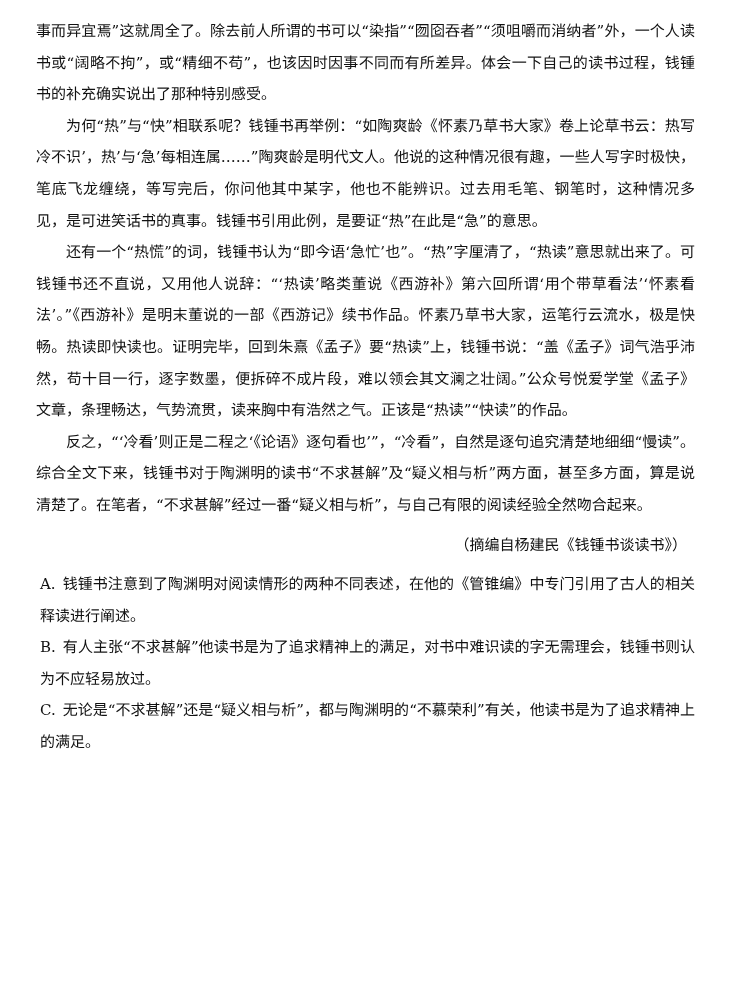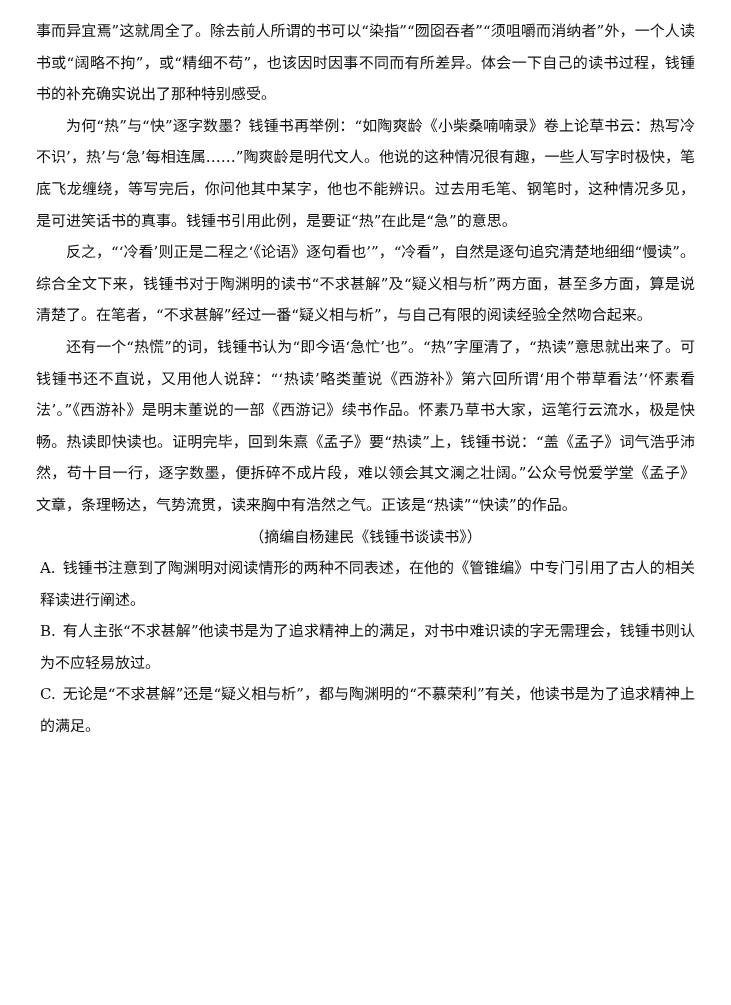--- a/index.html
+++ b/index.html
@@ -23,22 +23,22 @@
   .para {
     margin: 0;
     text-align: justify;
     text-justify: inter-ideograph;
     word-break: break-all;
   }
   .para.indent {
     text-indent: 2em;
   }
   .attribution {
-    margin: 0;
-    text-align: center;
+    margin: 8px;
+    text-align: right;
   }
   .question-line {
     margin: 0;
     margin-left: -18px;
     text-align: justify;
     word-break: break-all;
   }
   .question-line .q-num {
     margin-right: 8px;
   }
@@ -54,25 +54,25 @@
   }
 </style>
 </head>
 <body>
 
 <div class="page">
 
   <p class="para">事而异宜焉”这就周全了。除去前人所谓的书可以“染指”“囫囵吞者”“须咀嚼而消纳者”外，一个人读书或“阔略不拘”，或“精细不苟”，也该因时因事不同而有所差异。体会一下自己的读书过程，钱锺书的补充确实说出了那种特别感受。</p>
 
 
-  <p class="para indent">为何“热”与“快”逐字数墨？钱锺书再举例：“如陶爽龄《小柴桑喃喃录》卷上论草书云：热写冷不识’，热’与‘急’每相连属……”陶爽龄是明代文人。他说的这种情况很有趣，一些人写字时极快，笔底飞龙缠绕，等写完后，你问他其中某字，他也不能辨识。过去用毛笔、钢笔时，这种情况多见，是可进笑话书的真事。钱锺书引用此例，是要证“热”在此是“急”的意思。</p>
+  <p class="para indent">为何“热”与“快”相联系呢？钱锺书再举例：“如陶爽龄《怀素乃草书大家》卷上论草书云：热写冷不识’，热’与‘急’每相连属……”陶爽龄是明代文人。他说的这种情况很有趣，一些人写字时极快，笔底飞龙缠绕，等写完后，你问他其中某字，他也不能辨识。过去用毛笔、钢笔时，这种情况多见，是可进笑话书的真事。钱锺书引用此例，是要证“热”在此是“急”的意思。</p>
+
+  <p class="para indent">还有一个“热慌”的词，钱锺书认为“即今语‘急忙’也”。“热”字厘清了，“热读”意思就出来了。可钱锺书还不直说，又用他人说辞：“‘热读’略类董说《西游补》第六回所谓‘用个带草看法’‘怀素看法’。”《西游补》是明末董说的一部《西游记》续书作品。怀素乃草书大家，运笔行云流水，极是快畅。热读即快读也。证明完毕，回到朱熹《孟子》要“热读”上，钱锺书说：“盖《孟子》词气浩乎沛然，苟十目一行，逐字数墨，便拆碎不成片段，难以领会其文澜之壮阔。”公众号悦爱学堂《孟子》文章，条理畅达，气势流贯，读来胸中有浩然之气。正该是“热读”“快读”的作品。</p>
 
   <p class="para indent">反之，“‘冷看’则正是二程之‘《论语》逐句看也’”，“冷看”，自然是逐句追究清楚地细细“慢读”。综合全文下来，钱锺书对于陶渊明的读书“不求甚解”及“疑义相与析”两方面，甚至多方面，算是说清楚了。在笔者，“不求甚解”经过一番“疑义相与析”，与自己有限的阅读经验全然吻合起来。</p>
-
-  <p class="para indent">还有一个“热慌”的词，钱锺书认为“即今语‘急忙’也”。“热”字厘清了，“热读”意思就出来了。可钱锺书还不直说，又用他人说辞：“‘热读’略类董说《西游补》第六回所谓‘用个带草看法’‘怀素看法’。”《西游补》是明末董说的一部《西游记》续书作品。怀素乃草书大家，运笔行云流水，极是快畅。热读即快读也。证明完毕，回到朱熹《孟子》要“热读”上，钱锺书说：“盖《孟子》词气浩乎沛然，苟十目一行，逐字数墨，便拆碎不成片段，难以领会其文澜之壮阔。”公众号悦爱学堂《孟子》文章，条理畅达，气势流贯，读来胸中有浩然之气。正该是“热读”“快读”的作品。</p>
 
   <p class="attribution">（摘编自杨建民《钱锺书谈读书》）</p>
 
 
   <p class="option-line">
     <span class="opt-label">A.</span><span>钱锺书注意到了陶渊明对阅读情形的两种不同表述，在他的《管锥编》中专门引用了古人的相关释读进行阐述。</span>
   </p>
 
   <p class="option-line">
     <span class="opt-label">B.</span><span>有人主张“不求甚解”他读书是为了追求精神上的满足，对书中难识读的字无需理会，钱锺书则认为不应轻易放过。</span>

